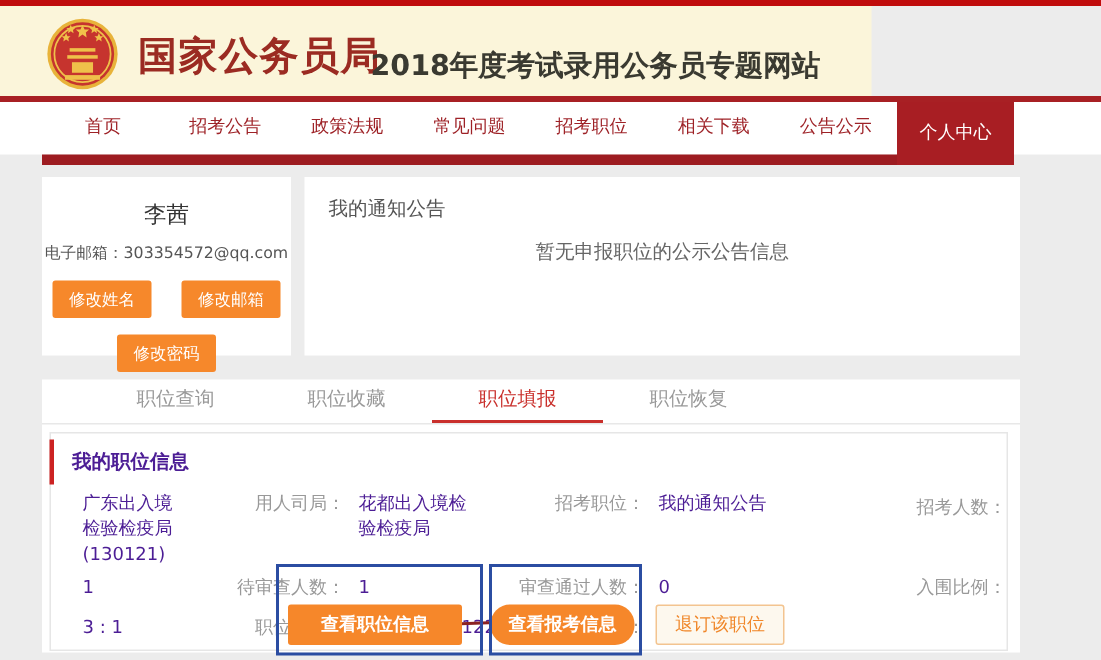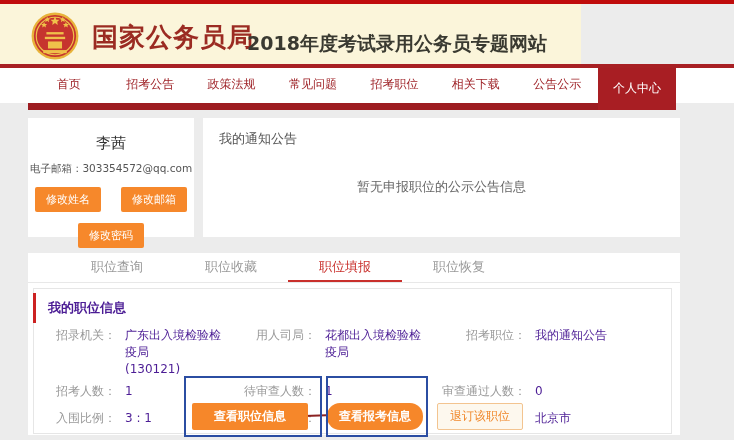--- a/index.html
+++ b/index.html
@@ -26,21 +26,21 @@
   .nav-item-active { position:absolute; right:0; top:0; width:78px; height:42px; background:#a81e23; color:#fff; text-align:center; line-height:40px; font-size:12px; cursor:pointer; z-index:2; }
   .nav-redbar { position:absolute; left:28px; top:103px; width:648px; height:7px; background:#9d1c21; }
   
   .user-card { position:absolute; left:28px; top:118px; width:166px; height:119px; background:#fff; }
   .user-name { margin-top:16px; text-align:center; font-size:15px; color:#333; }
   .user-email { margin-top:9px; text-align:center; font-size:10.5px; color:#555; white-space:nowrap; }
   .btn-row { margin-top:11px; display:flex; justify-content:center; gap:20px;font-family:Liberation Serif, serif; }
   .btn-sm { background:#f6882b; color:#fff; border:none; font-size:11px; padding:5px 11px; border-radius:2px; cursor:pointer; font-family:inherit; }
   .notice-card { position:absolute; left:203px; top:118px; width:477px; height:119px; background:#fff; }
   .notice-title { padding:12px 16px 0 16px; font-size:13px; color:#555; }
-  .notice-empty { margin-top:30px; text-align:center; font-size:13px; color:#666; }
+  .notice-empty { margin-top:11px; text-align:center; font-size:13px; color:#666; }
   
   .panel { position:absolute; left:28px; top:253px; width:652px; height:182px; background:#fff; }
   .tabs { display:flex; padding-left:32px; height:30px; border-bottom:1px solid #e8e8e8; }
   .tab { width:114px; text-align:center; font-size:13px; color:#999; line-height:28px; cursor:pointer; }
   .tab.active { color:#c9302c; border-bottom:2px solid #c9302c; }
   .job-box { position:absolute; left:5px; top:35px; width:639px; height:146px; border:1px solid #e6e6e6; }
   .accent { position:absolute; left:-1px; top:4px; width:3px; height:30px; background:#cc2222; }
   .job-title { padding:10px 0 0 14px; font-size:13px; font-weight:bold; color:#4c1d95; }
   .fields { position:relative; margin:8px 0 0 12px; display:grid; grid-template-columns:70px 114px 86px 114px 96px 1fr; font-size:12px; line-height:17px; }
   .fields .r1 { min-height:44px; padding-top:2px; }
@@ -122,21 +122,20 @@
     <div class="tab">职位收藏</div>
     <div class="tab active">职位填报</div>
     <div class="tab">职位恢复</div>
   </div>
 
   <div class="job-box">
     <div class="accent"></div>
     <div class="job-title">我的职位信息</div>
 
     <div class="fields">
-      <div class="flabel r1">招录机关：</div>
       <div class="fvalue r1">
         <div>广东出入境检验检疫局</div>
         <div>(130121)</div>
       </div>
       <div class="flabel r1">用人司局：</div>
       <div class="fvalue r1">花都出入境检验检疫局</div>
       <div class="flabel r1">招考职位：</div>
       <div class="fvalue r1">我的通知公告</div>
 
       <div class="flabel r2">招考人数：</div>

